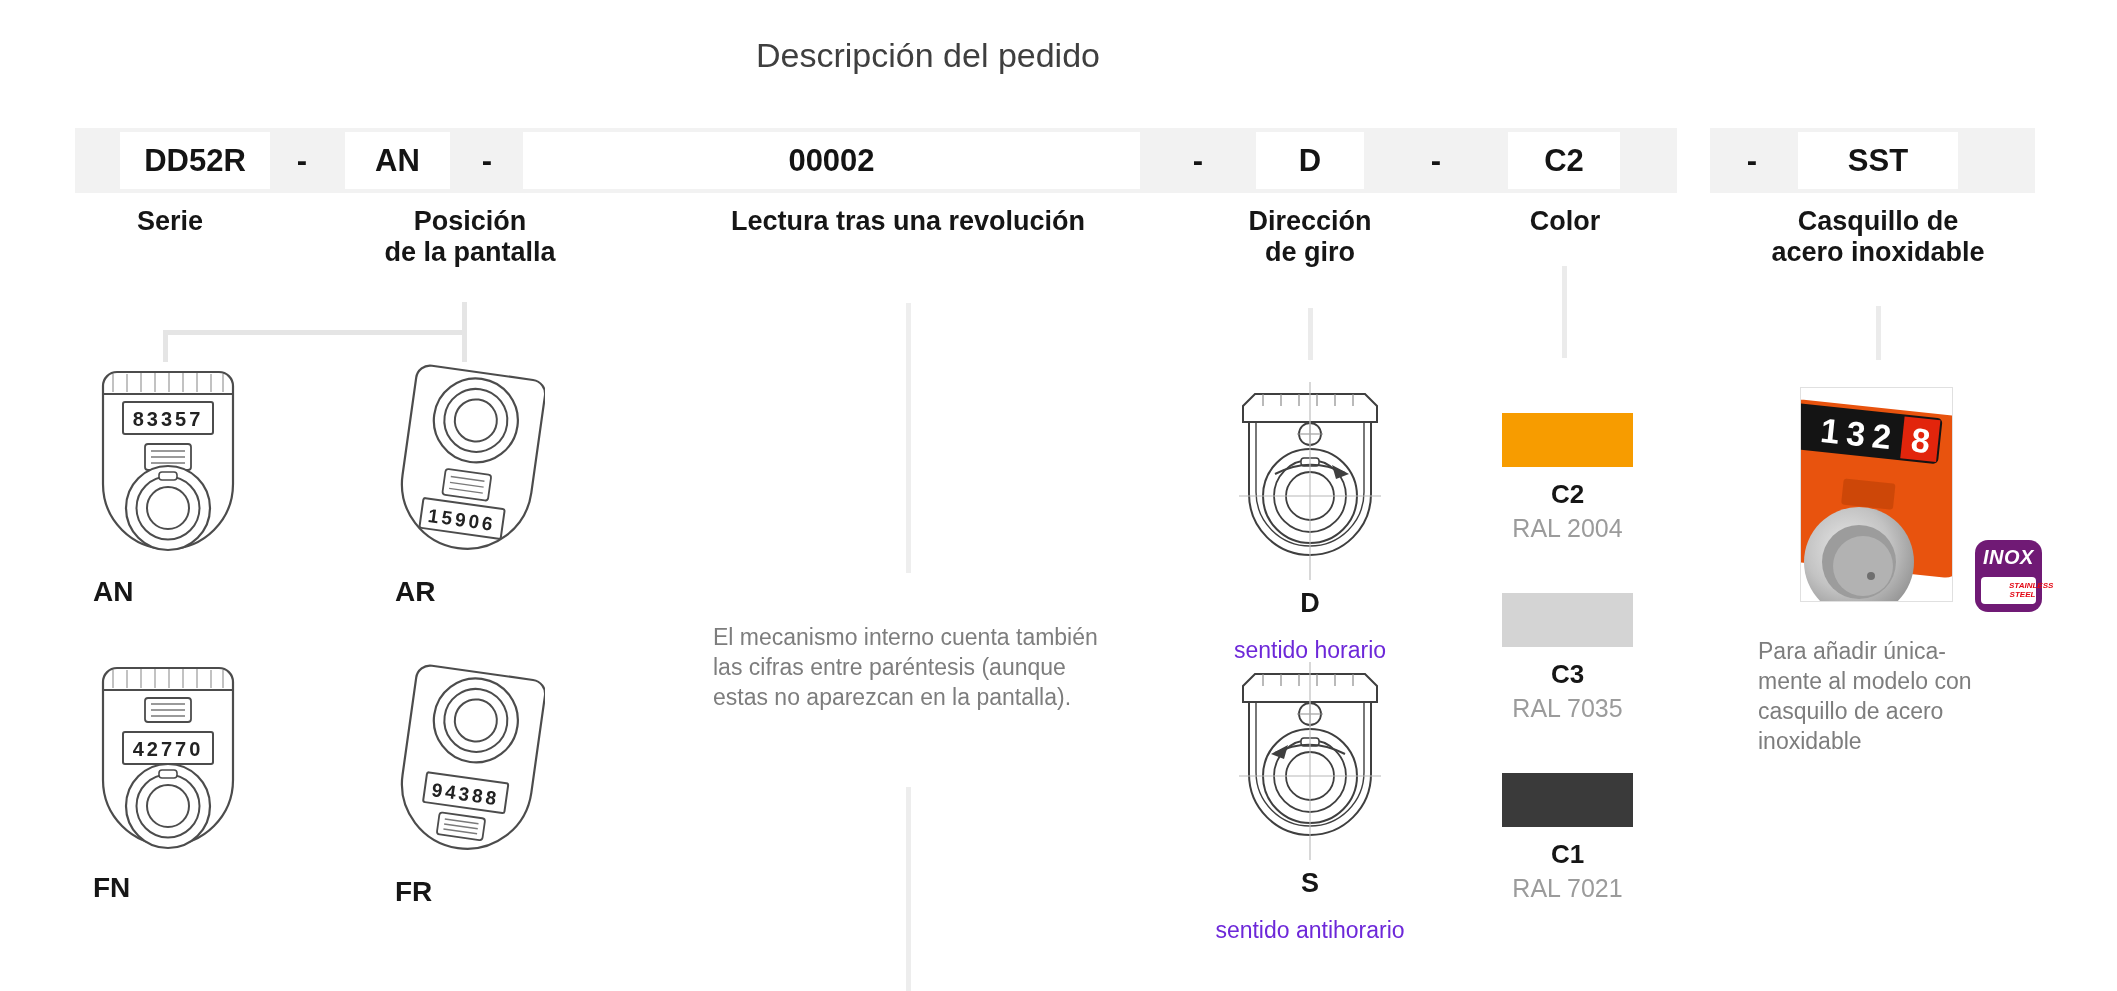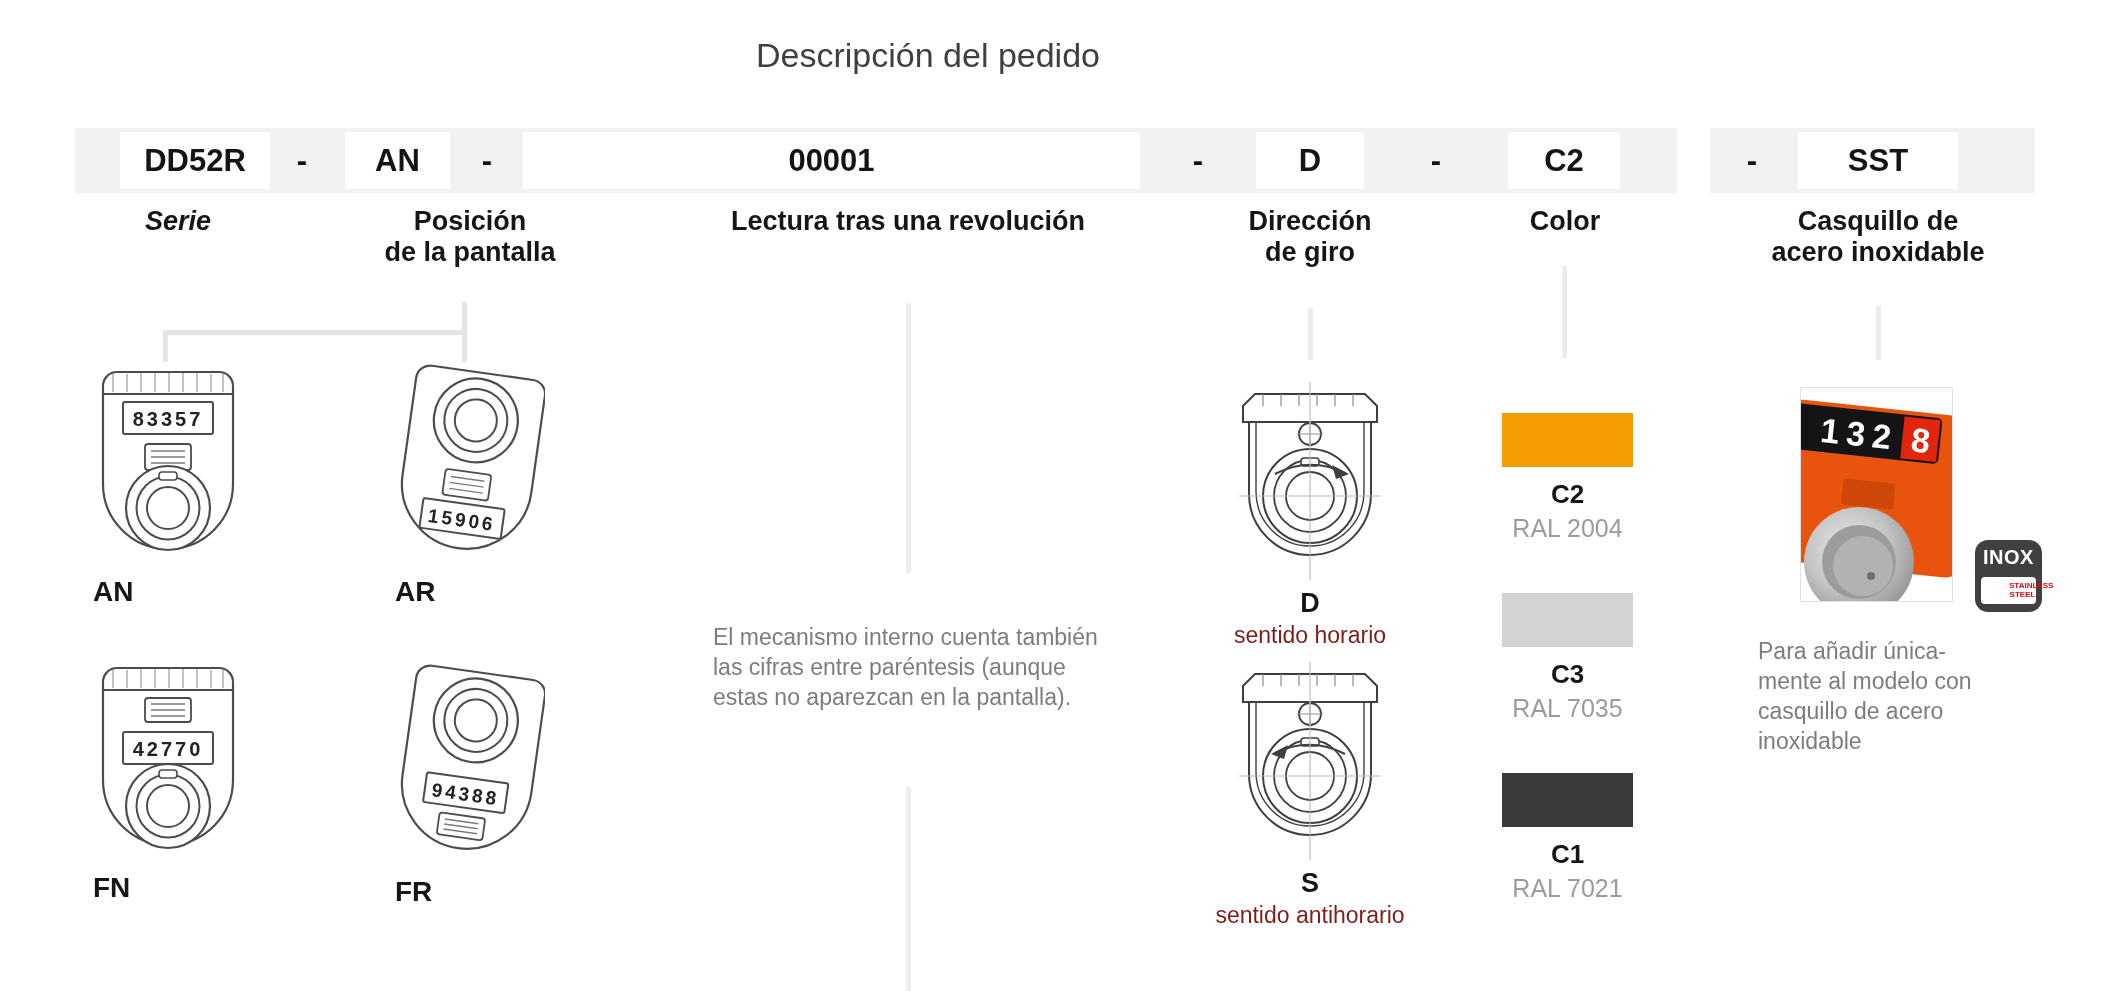--- a/index.html
+++ b/index.html
@@ -17,21 +17,21 @@
            justify-content:center;font-size:31px;font-weight:bold;color:#141414;}
   .seg0{left:120px;width:150px;} .seg1{left:345px;width:105px;}
   .seg2{left:523px;width:617px;} .seg3{left:1256px;width:108px;}
   .seg4{left:1508px;width:112px;} .seg5{left:1798px;width:160px;}
 
   .dash{top:132px;height:57px;width:36px;display:flex;align-items:center;justify-content:center;
         font-size:31px;font-weight:bold;color:#141414;}
   .d0{left:284px;} .d1{left:469px;} .d2{left:1180px;} .d3{left:1418px;} .d4{left:1734px;}
 
   .collabel{top:206px;text-align:center;font-size:27px;font-weight:bold;color:#161616;line-height:31px;}
-  .c0{left:78px;width:200px;font-style:italic;} .c1{left:320px;width:300px;} .c2l{left:658px;width:500px;}
+  .c0{left:70px;width:200px;} .c1{left:320px;width:300px;} .c2l{left:658px;width:500px;}
   .c3l{left:1160px;width:300px;} .c4{left:1465px;width:200px;} .c5{left:1728px;width:300px;}
 
   .line{background:#ebebeb;}
   .conn-h{left:163px;top:330px;width:304px;height:5px;background:#e5e5e5;}
   .conn-vl{left:163px;top:330px;width:5px;height:32px;background:#e5e5e5;}
   .conn-vr{left:462px;top:302px;width:5px;height:60px;background:#e5e5e5;}
 
   .product{width:150px;text-align:left;}
   .p-an{left:93px;top:356px;} .p-ar{left:395px;top:356px;}
   .p-fn{left:93px;top:652px;} .p-fr{left:395px;top:656px;}
@@ -39,21 +39,21 @@
 
   .lect-line1{left:906px;top:303px;width:5px;height:270px;background:#eeeeee;}
   .lect-note{left:713px;top:622px;width:390px;font-size:23px;
              line-height:30px;color:#7d7d7d;}
   .lect-line2{left:906px;top:787px;width:5px;height:204px;background:#ededed;}
 
   .dir-line{left:1308px;top:308px;width:5px;height:52px;}
   .dir-opt{width:230px;text-align:center;}
   .dir-d{left:1195px;top:380px;} .dir-s{left:1195px;top:660px;}
   .dircode{font-size:27px;font-weight:bold;color:#161616;margin-top:2px;}
-  .dirdesc{font-size:23px;color:#7f1d1d;margin-top:3px;}
+  .dirdesc{font-size:23px;color:#6d28d9;margin-top:18px;}
 
   .color-line{left:1562px;top:266px;width:5px;height:92px;}
   .color-opt{left:1502px;width:131px;text-align:center;}
   .co-c2{top:413px;} .co-c3{top:593px;} .co-c1{top:773px;}
   .swatch{width:131px;height:54px;}
   .ccode{font-size:26px;font-weight:bold;color:#161616;margin-top:12px;}
   .cral{font-size:25px;color:#9b9b9b;margin-top:4px;}
 
   .casq-line{left:1876px;top:306px;width:5px;height:54px;}
   .photo{left:1800px;top:387px;width:153px;height:215px;border:1px solid #e0e0e0;
@@ -75,21 +75,21 @@
 
   <div class="abs title">Descripción del pedido</div>
 
   <div class="abs band band-a"></div>
   <div class="abs band band-b"></div>
 
   <div class="abs codebox seg0">DD52R</div>
   <div class="abs dash d0">-</div>
   <div class="abs codebox seg1">AN</div>
   <div class="abs dash d1">-</div>
-  <div class="abs codebox seg2">00001</div>
+  <div class="abs codebox seg2">00002</div>
   <div class="abs dash d2">-</div>
   <div class="abs codebox seg3">D</div>
   <div class="abs dash d3">-</div>
   <div class="abs codebox seg4">C2</div>
   <div class="abs dash d4">-</div>
   <div class="abs codebox seg5">SST</div>
 
   <div class="abs collabel c0">
     <div>Serie</div>
   </div>
@@ -265,21 +265,21 @@
         <text x="105" y="60" font-size="34" font-weight="bold" fill="#fff">8</text>
         <rect x="42" y="94" width="52" height="26" rx="3" fill="#c64508" opacity="0.8"></rect>
       </g>
       <circle cx="58" cy="174" r="55" fill="url(#metal)"></circle>
       <circle cx="58" cy="174" r="37" fill="#9c9c9c"></circle>
       <circle cx="62" cy="178" r="30" fill="#b2b2b2"></circle>
       <circle cx="70" cy="188" r="4" fill="#6f6f6f"></circle>
     </svg>
   </div>
 
-  <div class="abs inox" style="background: #404040;">
+  <div class="abs inox" style="background: #701a75; font-style: italic;">
     <div class="inox-word">INOX</div>
     <div class="inox-sub">
       <div>STAINLESS</div>
       <div>STEEL</div>
     </div>
   </div>
 
   <div class="abs casq-note">
     <div>Para añadir única-</div>
     <div>mente al modelo con</div>

